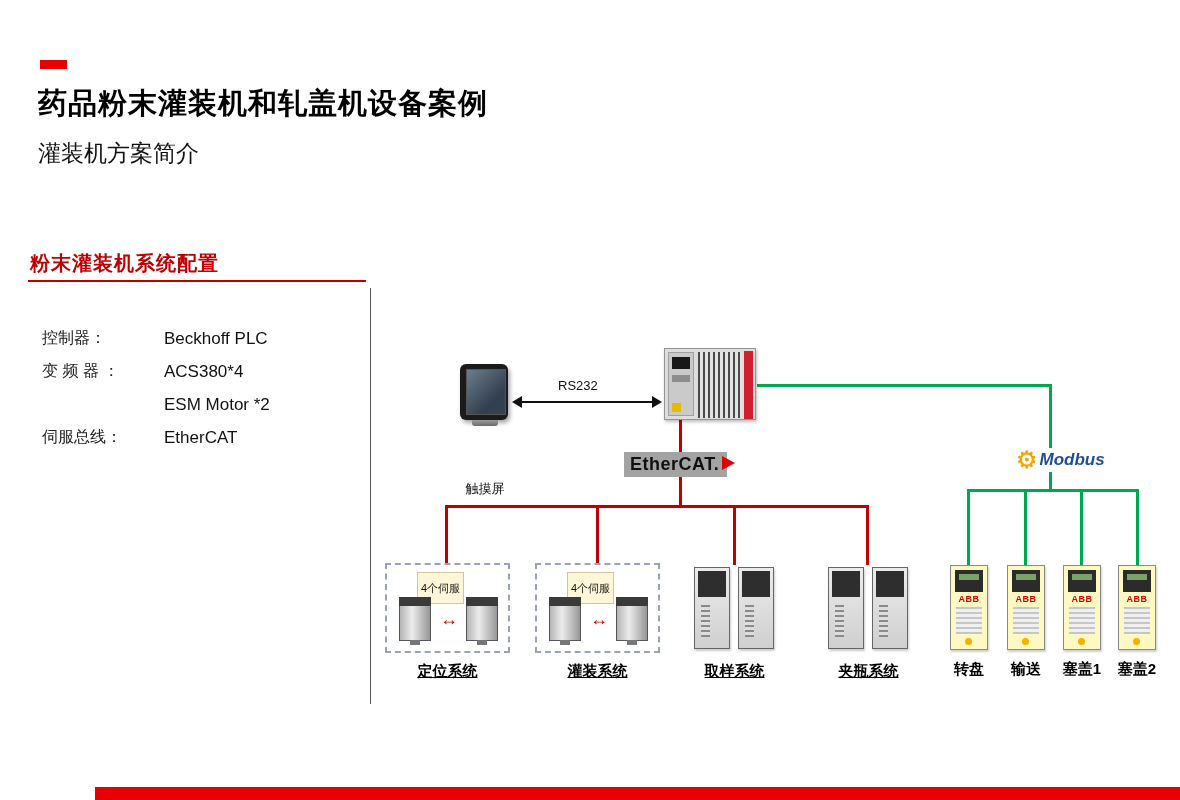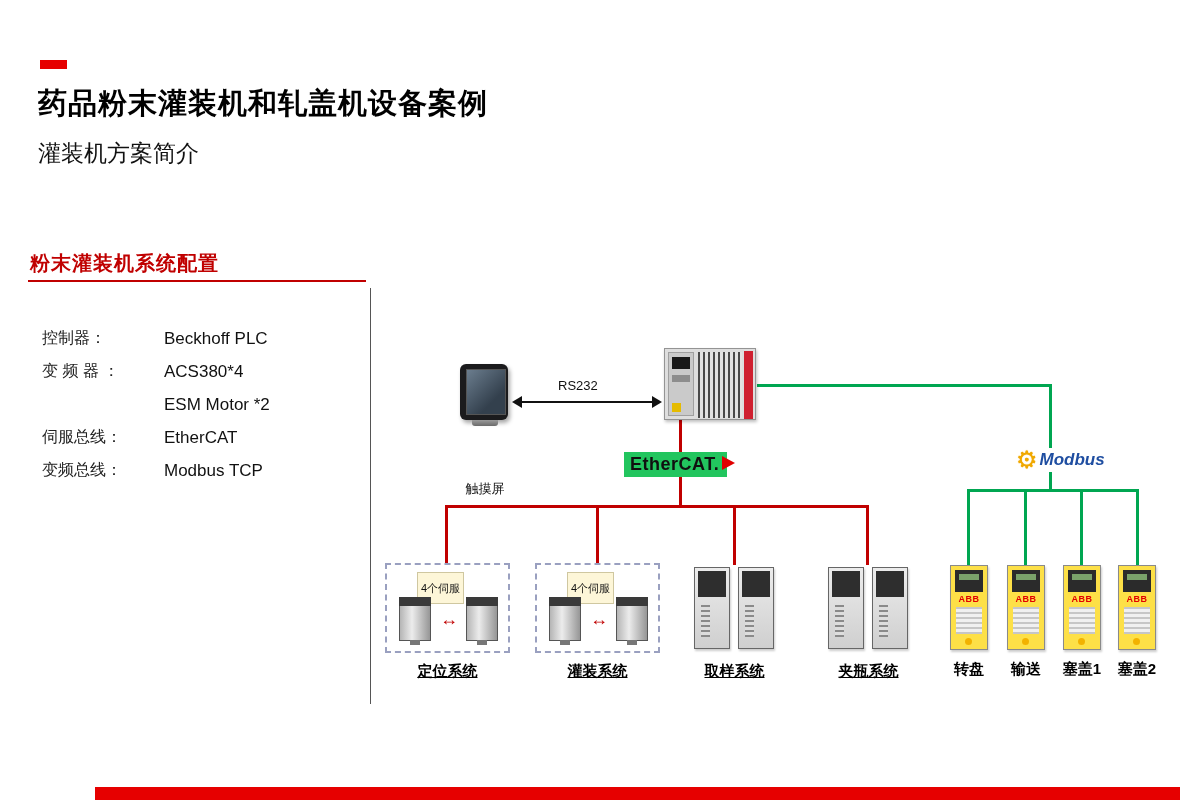--- a/index.html
+++ b/index.html
@@ -44,21 +44,21 @@
   
   .plc { position:absolute; left:664px; top:348px; width:92px; height:72px; background:#dedede; border:1px solid #949494; box-shadow:1px 2px 3px rgba(0,0,0,.25); }
   .plc-left { position:absolute; left:3px; top:3px; width:26px; height:64px; background:#cacaca; border:1px solid #a0a0a0; }
   .plc-screen { position:absolute; left:7px; top:8px; width:18px; height:12px; background:#181818; }
   .plc-port { position:absolute; left:7px; top:26px; width:18px; height:7px; background:#8d8d8d; }
   .plc-yellow { position:absolute; left:7px; bottom:7px; width:9px; height:9px; background:#e5bb00; }
   .plc-fins { position:absolute; left:33px; top:3px; width:44px; height:66px; background:repeating-linear-gradient(90deg,#4a4a4a 0 2px,#e3e3e3 2px 5px); }
   .plc-red { position:absolute; right:2px; top:2px; width:9px; height:68px; background:#cf2030; }
 
   
-  .ethercat { position:absolute; left:624px; top:452px; background:#22c55e; padding:2px 8px 2px 6px; font-size:18px; font-weight:bold; color:#101010; letter-spacing:0.5px; }
+  .ethercat { position:absolute; left:624px; top:452px; background:#a3a3a3; padding:2px 8px 2px 6px; font-size:18px; font-weight:bold; color:#101010; letter-spacing:0.5px; }
   .ec-arrow { position:absolute; right:-8px; top:4px; width:0; height:0; border:7px solid transparent; border-right:0; border-left:13px solid #e00000; }
 
   
   .modbus { position:absolute; left:1010px; top:448px; background:#fff; padding:1px 6px; display:flex; align-items:center; gap:2px; }
   .modbus-gear { color:#f0a800; font-size:24px; line-height:22px; text-shadow:0 0 1px #f0a800; }
   .modbus-text { color:#1f4ea1; font-weight:bold; font-style:italic; font-size:17px; }
 
   
   .gbox { position:absolute; top:563px; width:125px; height:90px; border:2px dashed #9aa0c0; }
   .gbox-1 { left:385px; } .gbox-2 { left:535px; }
@@ -73,21 +73,21 @@
   .sdrive { position:absolute; top:567px; width:36px; height:82px; background:linear-gradient(180deg,#ececec,#cfcfcf); border:1px solid #666; box-shadow:1px 2px 2px rgba(0,0,0,.2); }
   .sdrive::before { content:""; position:absolute; left:3px; top:3px; right:3px; height:26px; background:#2e2e2e; }
   .sdrive::after { content:""; position:absolute; left:6px; top:37px; width:9px; height:32px; background:repeating-linear-gradient(180deg,#8a8a8a 0 2px,#ddd 2px 5px); }
   .sd-3a { left:694px; } .sd-3b { left:738px; } .sd-4a { left:828px; } .sd-4b { left:872px; }
 
   .glabel { position:absolute; top:662px; font-size:15px; font-weight:bold; color:#000; text-align:center;text-decoration:underline; }
   .gl-1 { left:385px; width:125px; } .gl-2 { left:535px; width:125px; }
   .gl-3 { left:672px; width:125px; } .gl-4 { left:806px; width:125px; }
 
   
-  .vfd { position:absolute; top:565px; width:38px; height:85px; background:#fde047; border:1px solid #8a8a8a; box-shadow:1px 2px 2px rgba(0,0,0,.2); }
+  .vfd { position:absolute; top:565px; width:38px; height:85px; background:#fef9c3; border:1px solid #8a8a8a; box-shadow:1px 2px 2px rgba(0,0,0,.2); }
   .vfd-panel { position:absolute; left:4px; top:4px; right:4px; height:22px; background:#2b2b2b; }
   .vfd-panel::after { content:""; position:absolute; left:4px; top:4px; right:4px; height:6px; background:#7aa26a; }
   .vfd-logo { position:absolute; left:0; top:28px; width:100%; text-align:center; color:#e20000; font-weight:bold; font-size:9px; letter-spacing:0.5px; }
   .vfd-grille { position:absolute; left:5px; right:5px; bottom:15px; height:27px; background:repeating-linear-gradient(180deg,#c6c6c6 0 2px,#f0f0f0 2px 5px); }
   .vfd-dot { position:absolute; left:50%; bottom:4px; width:7px; height:7px; margin-left:-4px; border-radius:50%; background:#f2b200; }
   .vfd-1 { left:950px; } .vfd-2 { left:1007px; } .vfd-3 { left:1063px; } .vfd-4 { left:1118px; }
   .vlabel { position:absolute; top:660px; width:56px; text-align:center; font-size:15px; font-weight:bold; color:#000; }
   .vl-1 { left:941px; } .vl-2 { left:998px; } .vl-3 { left:1054px; } .vl-4 { left:1109px; }
 </style>
 </head>
@@ -111,24 +111,20 @@
       <span class="spec-value">ACS380*4</span>
     </div>
     <div class="spec-row">
       <span class="spec-label"></span>
       <span class="spec-value">ESM Motor *2</span>
     </div>
     <div class="spec-row">
       <span class="spec-label">伺服总线：</span>
       <span class="spec-value">EtherCAT</span>
     </div>
-    <div class="spec-row">
-      <span class="spec-label">变频总线：</span>
-      <span class="spec-value">Modbus TCP</span>
-    </div>
   </div>
 
   <div class="divider-v"></div>
 
   <div class="line red-w" style="left:679px;top:420px;width:3px;height:87px;"></div>
   <div class="line red-w" style="left:445px;top:505px;width:424px;height:3px;"></div>
   <div class="line red-w" style="left:445px;top:507px;width:3px;height:58px;"></div>
   <div class="line red-w" style="left:596px;top:507px;width:3px;height:58px;"></div>
   <div class="line red-w" style="left:733px;top:507px;width:3px;height:58px;"></div>
   <div class="line red-w" style="left:866px;top:507px;width:3px;height:58px;"></div>

